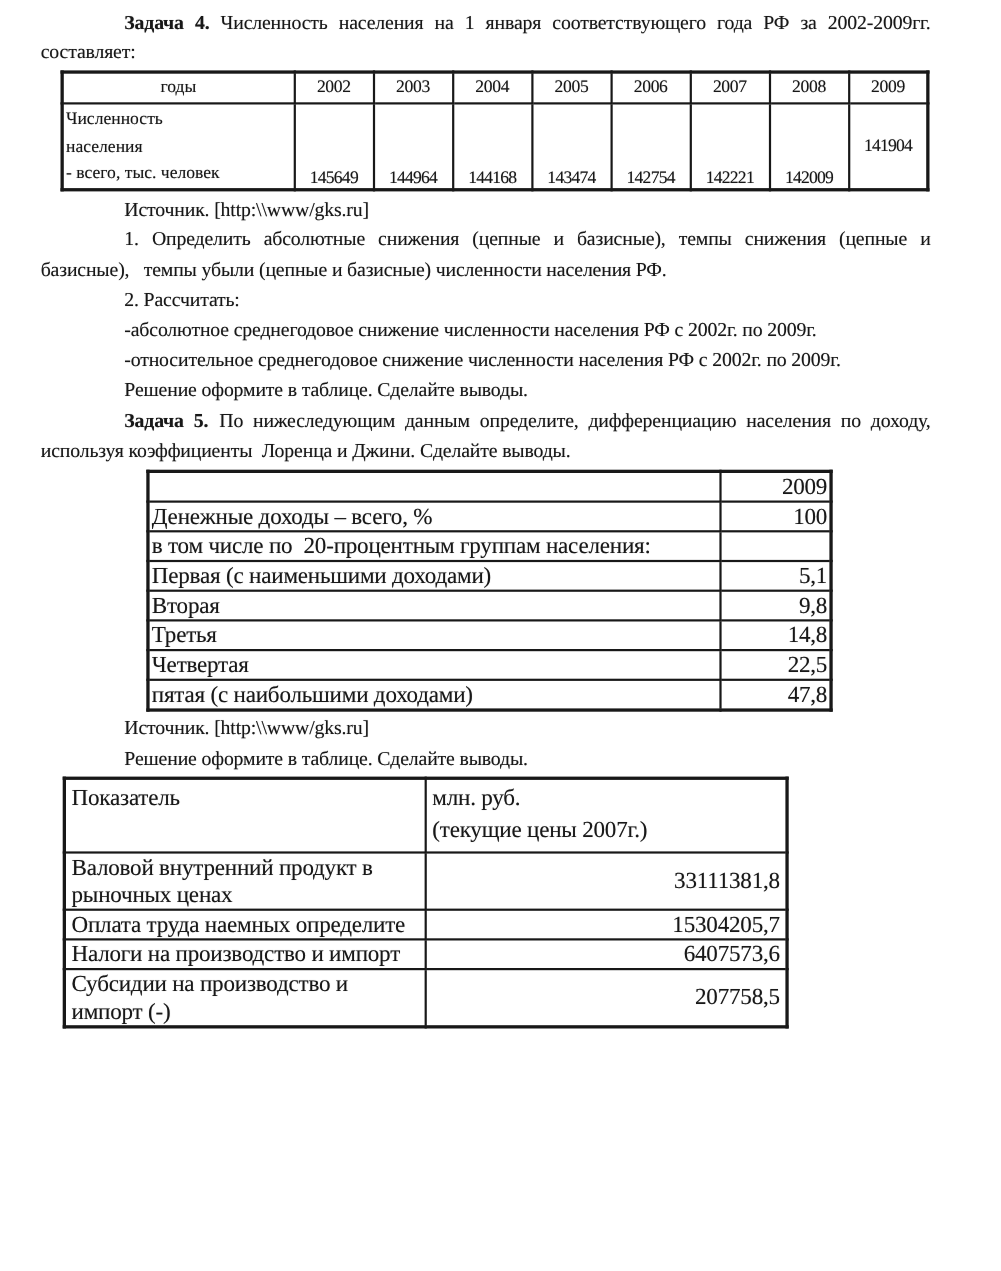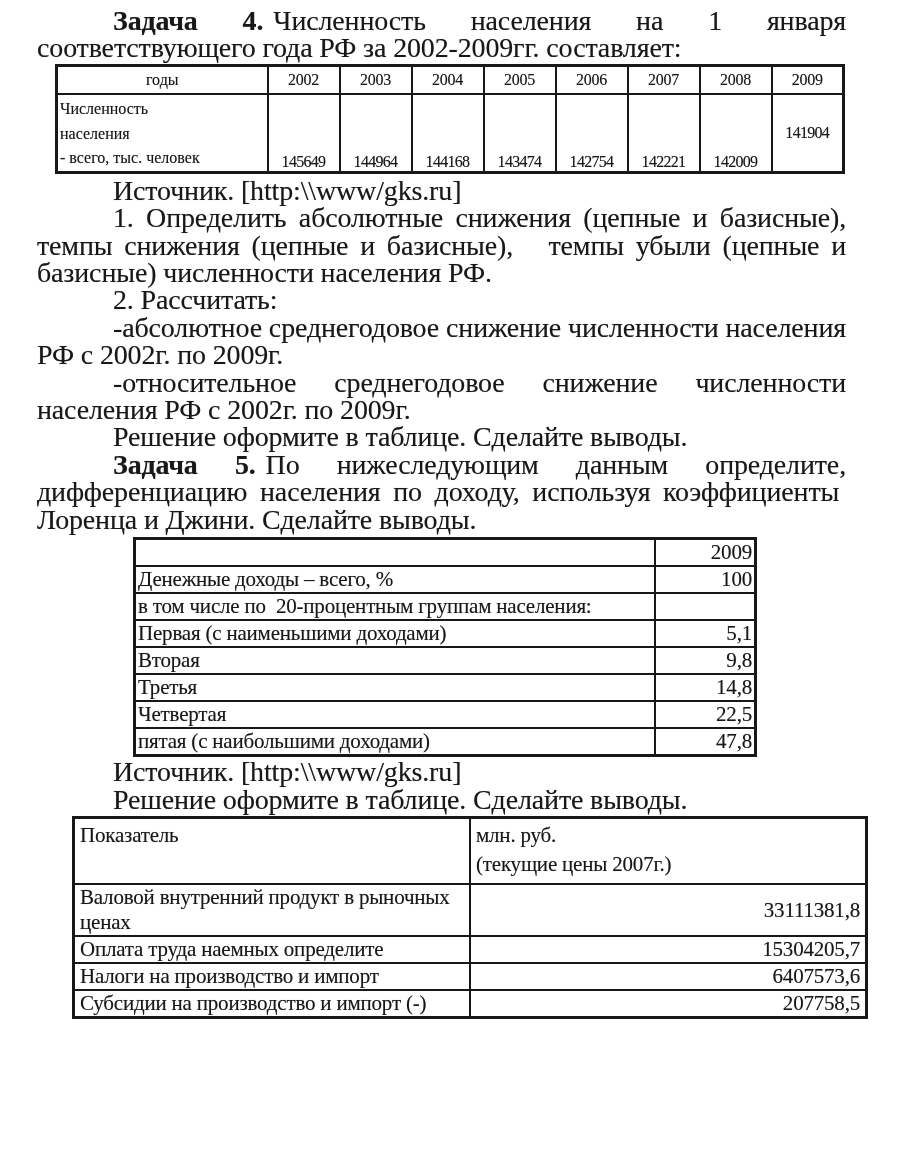--- a/index.html
+++ b/index.html
@@ -10,21 +10,21 @@
     color: #181818;
     font-family: "Liberation Serif", "DejaVu Serif", serif;
     overflow: hidden;
   }
   .page {
     padding: 7px 64px 0 37px;
     text-shadow: 0 0 0.7px rgba(30,30,30,0.45);
   }
   .para {
     margin: 0;
-    font-size: 28px;
+    font-size: 18px;
     line-height: 27.4px;
     text-align: justify;
     text-indent: 76px;
     letter-spacing: -0.15px;
   }
   .tlabel { font-weight: bold; margin-right: 10px; }
   .gap-top { margin-top: 27px; }
 
   table { border-collapse: collapse; table-layout: fixed; }
   td { border: 2px solid #181818; overflow: hidden; }
@@ -50,22 +50,22 @@
     margin: 4px 0 1px 96px;
     border: 3px solid #181818;
     font-size: 21px;
   }
   .t2 tr { height: 27px; }
   .t2 td { padding: 0 2px; letter-spacing: -0.2px; }
   .t2 .val { width: 101px; text-align: right; }
 
   
   .t3 {
-    width: 796px;
-    margin: 3px 0 0 35px;
+    width: 660px;
+    margin: 3px 0 0 20px;
     border: 3px solid #181818;
     font-size: 21px;
   }
   .t3 tr { height: 27px; }
   .t3 td { padding: 0 5px; letter-spacing: -0.2px; }
   .t3 .head-row { height: 67px; }
   .t3 .head-row td { vertical-align: top; padding-top: 2px; line-height: 29px; }
   .t3 .val { width: 242px; text-align: right; padding-left: 38px; }
 </style>
 </head>

